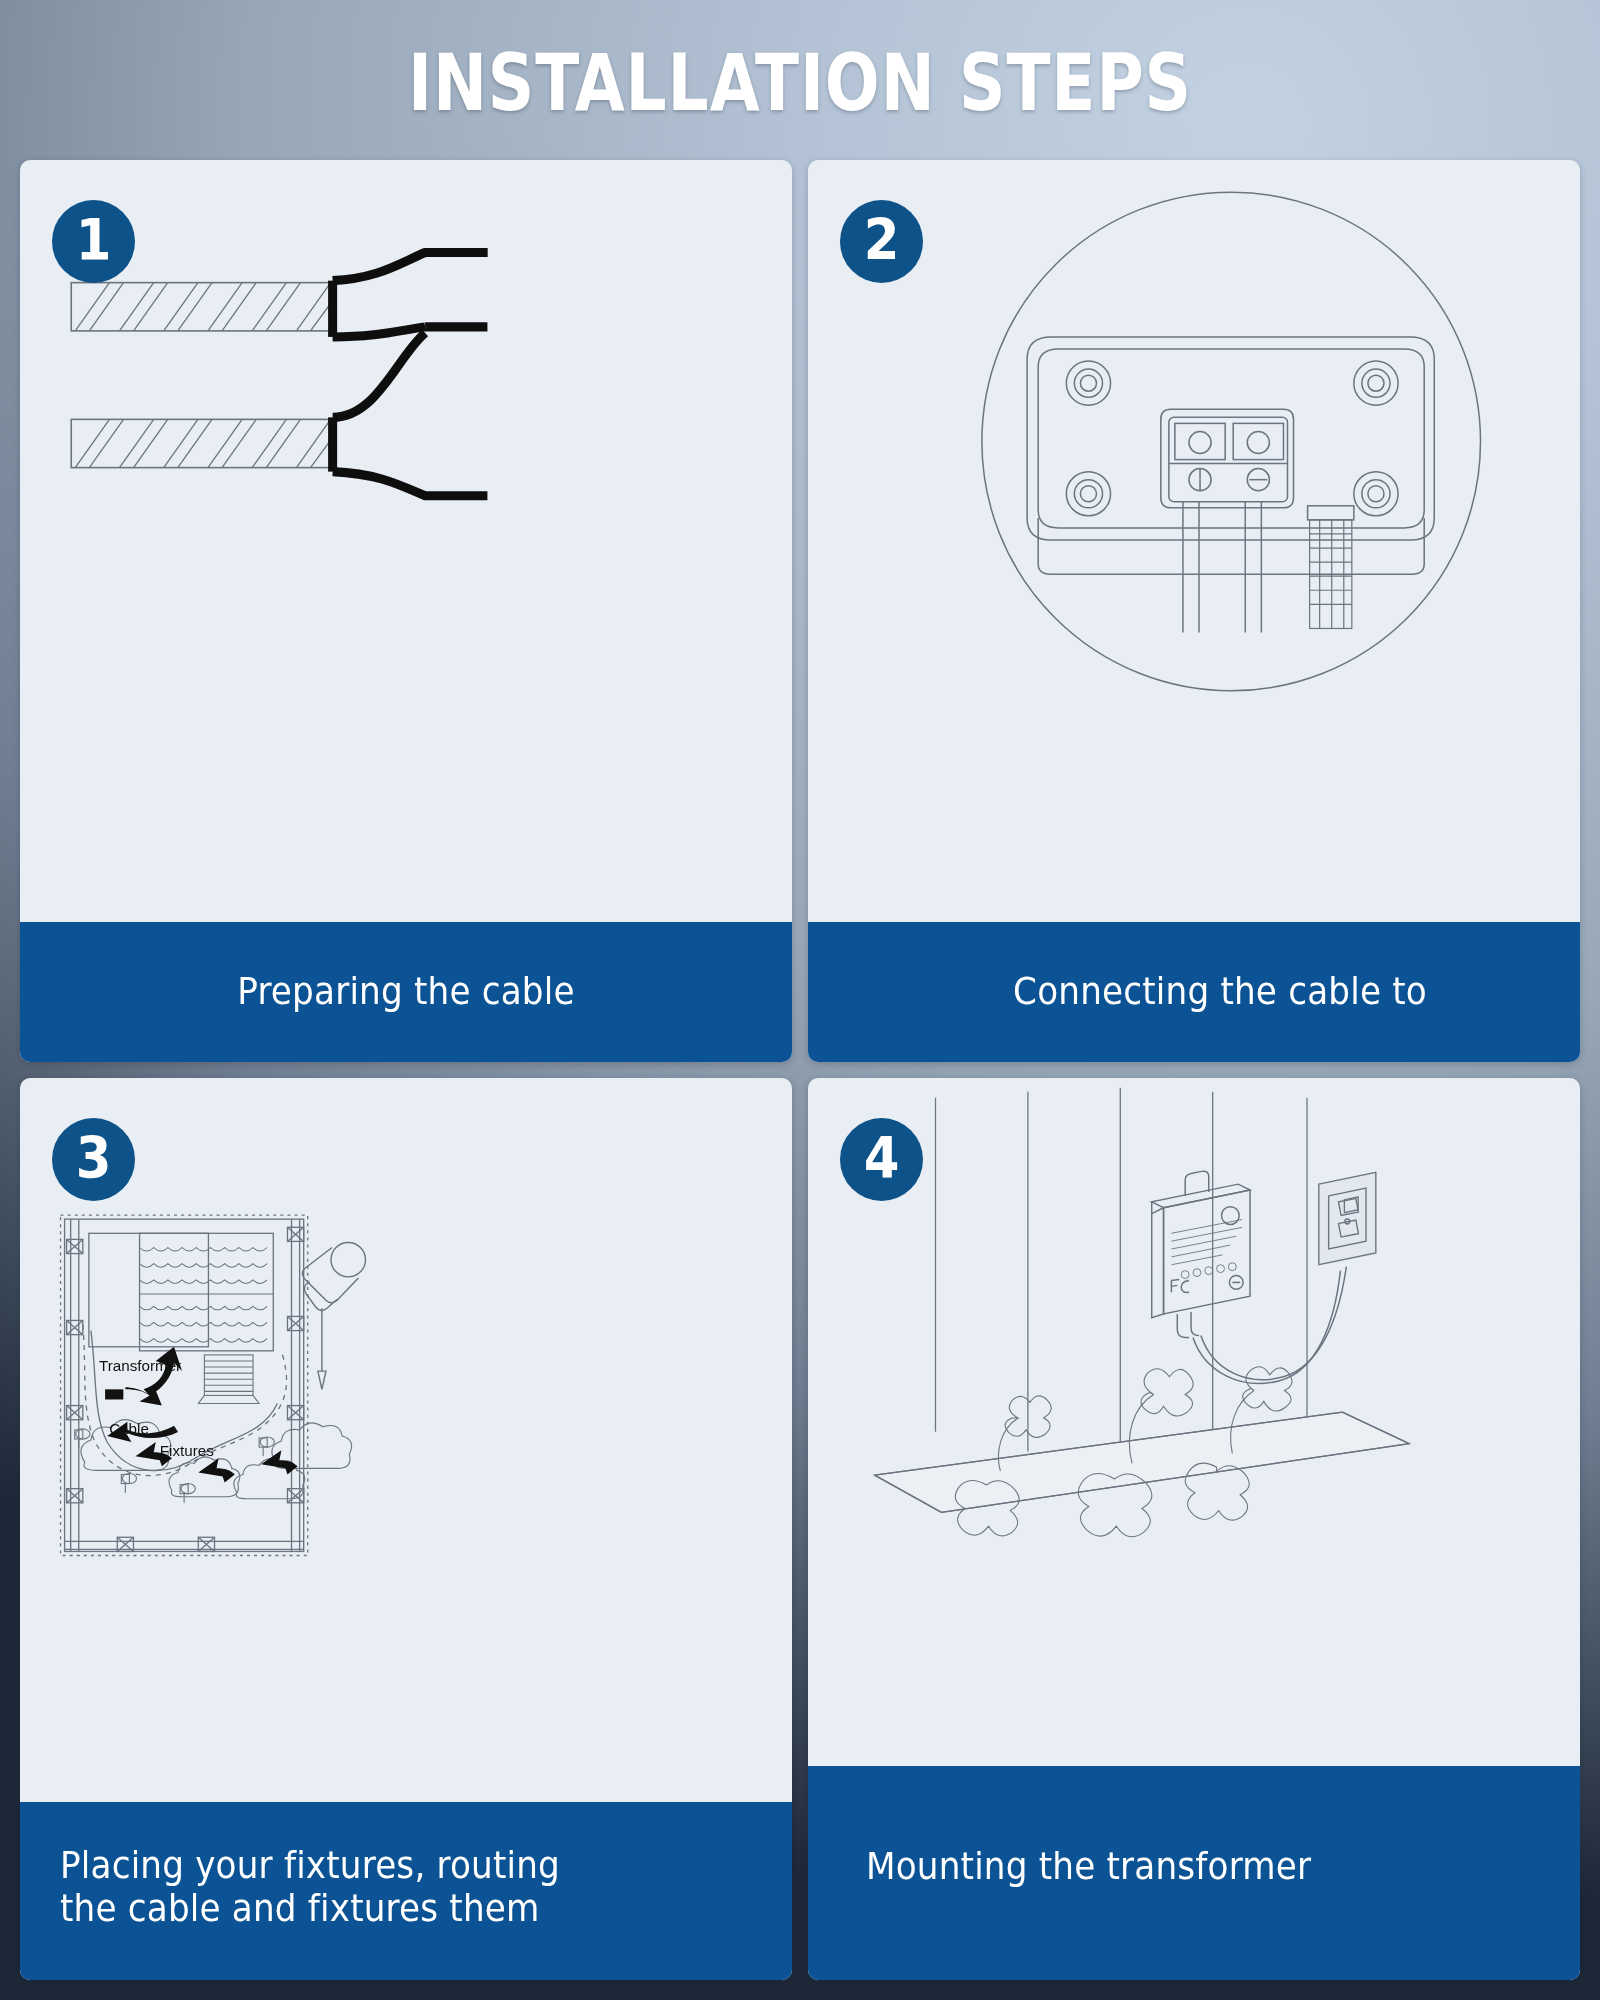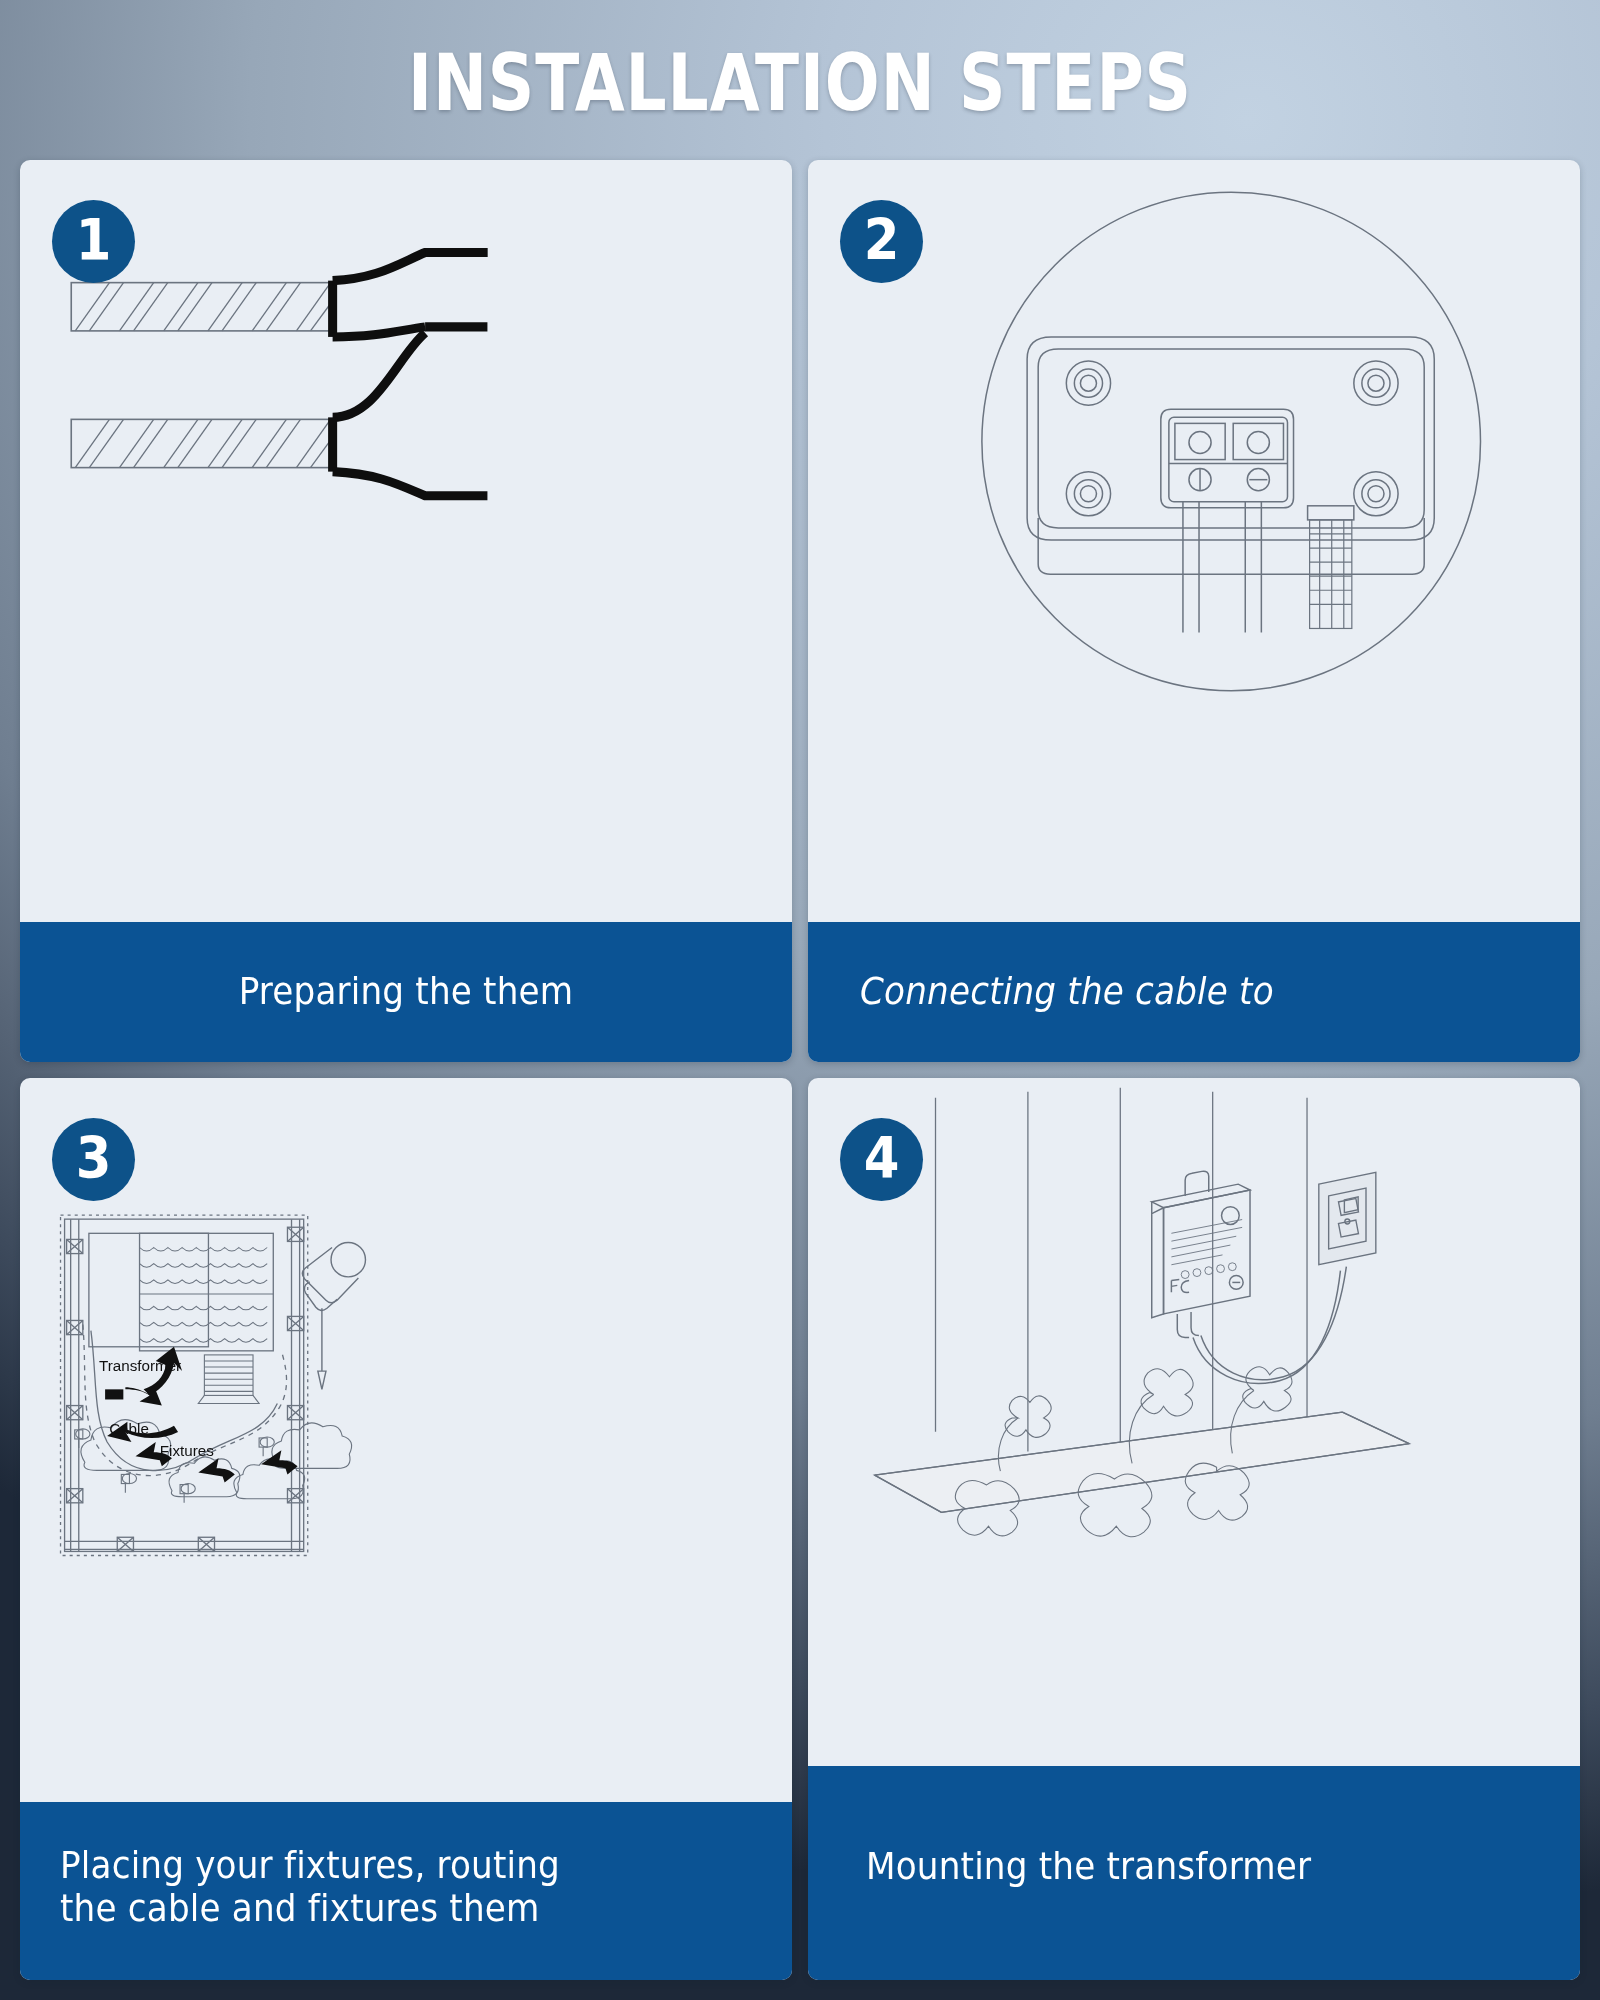--- a/index.html
+++ b/index.html
@@ -26,21 +26,21 @@
   .grid{position:absolute;left:20px;top:160px;width:1560px;height:1820px;
         display:grid;grid-template-columns:1fr 1fr;grid-template-rows:1fr 1fr;
         gap:16px 16px;}
   .panel{position:relative;background:#e9eef4;border-radius:10px;overflow:hidden;
          display:flex;flex-direction:column;box-shadow:0 2px 7px rgba(20,30,45,.22);}
   .stage{position:relative;flex:1 1 auto;overflow:hidden;}
   .caption{background:#0b5394;color:#fff;flex:0 0 auto;display:flex;align-items:center;
            font-family:"Liberation Sans Narrow","DejaVu Sans Condensed","Liberation Sans",sans-serif;
            font-size:38px;line-height:1.14;letter-spacing:.2px;}
   .cap1{height:140px;justify-content:center;padding:0 26px;text-align:center;}
-  .cap2{height:140px;justify-content:flex-start;padding:0 0 0 52px;text-align:left;font-style:italic;}
+  .cap2{height:140px;justify-content:center;padding:0 0 0 52px;text-align:left;}
   .cap3{height:170px;justify-content:flex-start;padding:0 0 8px 40px;text-align:left;}
   .cap4{height:170px;justify-content:flex-start;padding:16px 0 28px 58px;text-align:left;}
   .caption span{display:block;}
 
   
   .badge{position:absolute;left:32px;top:40px;width:83px;height:83px;border-radius:50%;
          background:#0d5289;color:#fff;display:flex;align-items:center;justify-content:center;
          font-family:"Liberation Sans Narrow","DejaVu Sans Condensed","Liberation Sans",sans-serif;
          font-weight:bold;font-size:57px;line-height:1;padding-bottom:3px;box-sizing:border-box;}
 
@@ -105,21 +105,21 @@
             <path d="M400 166 L462 166" stroke-width="9"></path>
             <path d="M308 256 C 352 256, 372 196, 400 172" stroke-width="9"></path>
 
             <path d="M308 256 L308 310" stroke-width="9"></path>
             <path d="M308 310 C 352 312, 372 322, 400 334 L 462 334" stroke-width="9"></path>
           </g>
         </svg>
 
       </div>
       <div class="caption cap1">
-        <span>Preparing the them</span>
+        <span>Preparing the cable</span>
       </div>
       <div class="badge">1</div>
     </div>
 
     <div class="panel">
       <div class="stage">
 
         <svg class="art" viewBox="0 0 762 758" preserveAspectRatio="xMidYMid meet">
           <g stroke="#6b7480" fill="none" stroke-width="1.5">
 

